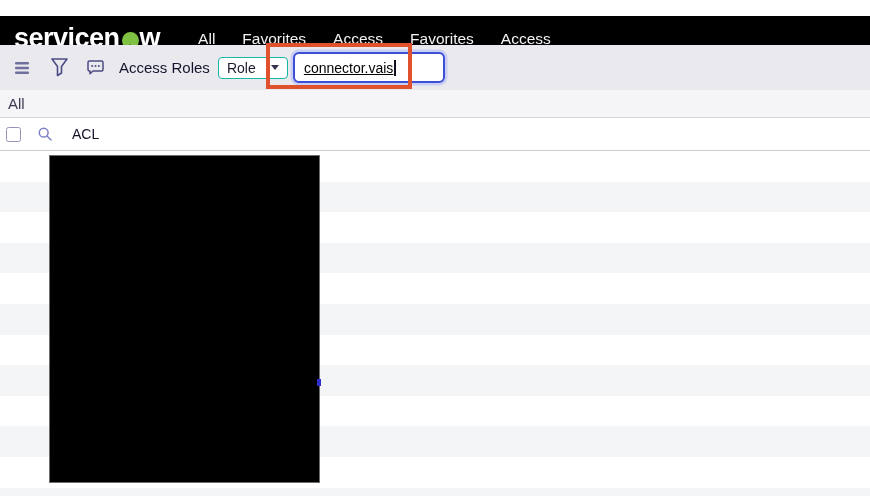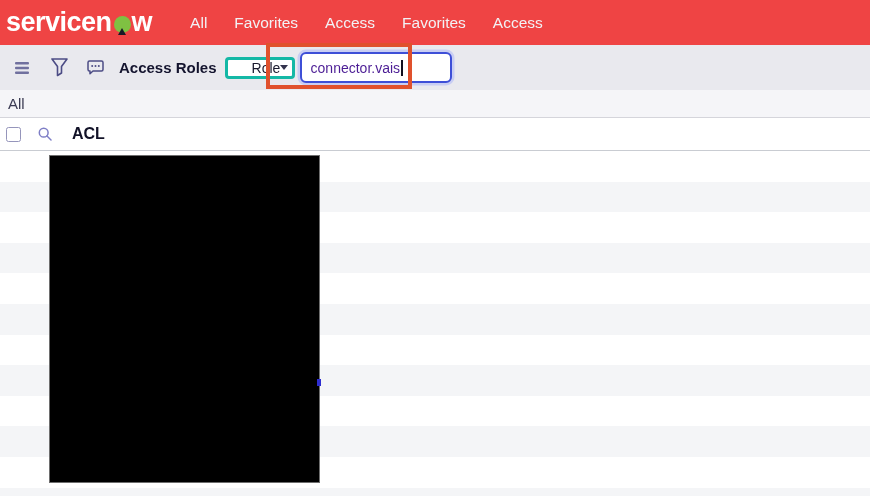--- a/index.html
+++ b/index.html
@@ -4,22 +4,22 @@
 <style>
   * { margin:0; padding:0; box-sizing:border-box; }
   html,body { background:#ffffff; }
   .screen {
     position:relative; width:870px; height:496px; overflow:hidden;
     font-family:"Liberation Sans", sans-serif; background:#ffffff;
   }
 
   
   .navbar {
-    position:absolute; left:0; top:0; width:870px; height:45px;
-    background:#ef4444; display:flex; align-items:center; padding-left:6px;
+    position:absolute; left:0; top:16px; width:870px; height:45px;
+    background:#000000; display:flex; align-items:center; padding-left:14px;
   }
   .logo {
     color:#ffffff; font-size:27px; font-weight:bold; letter-spacing:-0.5px;
     display:flex; align-items:center; cursor:pointer;
   }
   .logo-o {
     display:inline-block; width:17px; height:17px; background:#7fc142;
     border-radius:50%; color:transparent; overflow:visible; position:relative;
     margin:3px 1px 0 2px;
   }
@@ -36,38 +36,38 @@
   
   .toolbar {
     position:absolute; left:0; top:45px; width:870px; height:45px;
     background:#e9e9ee; display:flex; align-items:center; padding-left:15px;
   }
   .tb-icon { display:flex; align-items:center; cursor:pointer; }
   .icon-menu { margin-right:22px; }
   .icon-filter { margin-right:19px; }
   .icon-chat { margin-right:15px; }
   .list-title {
-    font-size:15px; font-weight:bold; color:#14142e; margin-right:8px; white-space:nowrap;
+    font-size:15px; font-weight:normal; color:#14142e; margin-right:8px; white-space:nowrap;
   }
   .field-select {
-    width:70px; height:22px; background:#ffffff; border:3px solid #14b8a6;
+    width:70px; height:22px; background:#ffffff; border:1px solid #14b8a6;
     border-radius:4px; display:flex; align-items:center; justify-content:space-between;
-    padding:0 24px; cursor:pointer; margin-right:5px;
+    padding:0 8px; cursor:pointer; margin-right:5px;
   }
   .field-select-label { font-size:14px; color:#1a1a2e; }
   .select-caret {
     width:0; height:0; border-left:4px solid transparent; border-right:4px solid transparent;
     border-top:5px solid #33334d;
   }
   .fake-input {
     width:152px; height:31px; background:#ffffff; border:2px solid #3e4fd7;
     border-radius:6px; box-shadow:0 0 0 2.5px #c9cef3;
     display:flex; align-items:center; padding-left:9px; cursor:text;
   }
-  .fake-input-text { font-size:14px; color:#4c1d95; white-space:nowrap; }
+  .fake-input-text { font-size:14px; color:#000000; white-space:nowrap;text-decoration:underline; }
   .caret { display:inline-block; width:1.5px; height:16px; background:#101020; margin-left:1px; }
 
   
   .breadcrumb-row {
     position:absolute; left:0; top:90px; width:870px; height:28px;
     background:#f5f5f8; border-bottom:1px solid #d5d5db;
     display:flex; align-items:center; padding-left:8px;
   }
   .breadcrumb-label { font-size:15px; color:#3a3a52; }
 
@@ -76,21 +76,21 @@
     position:absolute; left:0; top:118px; width:870px; height:33px;
     background:#ffffff; border-bottom:1px solid #c9ccd2;
     display:flex; align-items:center;
   }
   .select-all {
     width:15px; height:15px; background:#ffffff; border:1.5px solid #9595bb;
     border-radius:2.5px; margin-left:6px; cursor:pointer;
   }
   .header-search { margin-left:17px; cursor:pointer; display:flex; align-items:center; }
   .col-header {
-    font-size:16px; font-weight:bold; color:#111127; margin-left:20px; cursor:pointer;
+    font-size:14px; font-weight:normal; color:#111127; margin-left:20px; cursor:pointer;
   }
 
   
   .table-body {
     position:absolute; left:0; top:151px; width:870px; height:345px; overflow:hidden;
   }
   .trow { width:870px; height:30.6px; background:#ffffff; }
   .trow.alt { background:#f4f5f7; }
 
   

